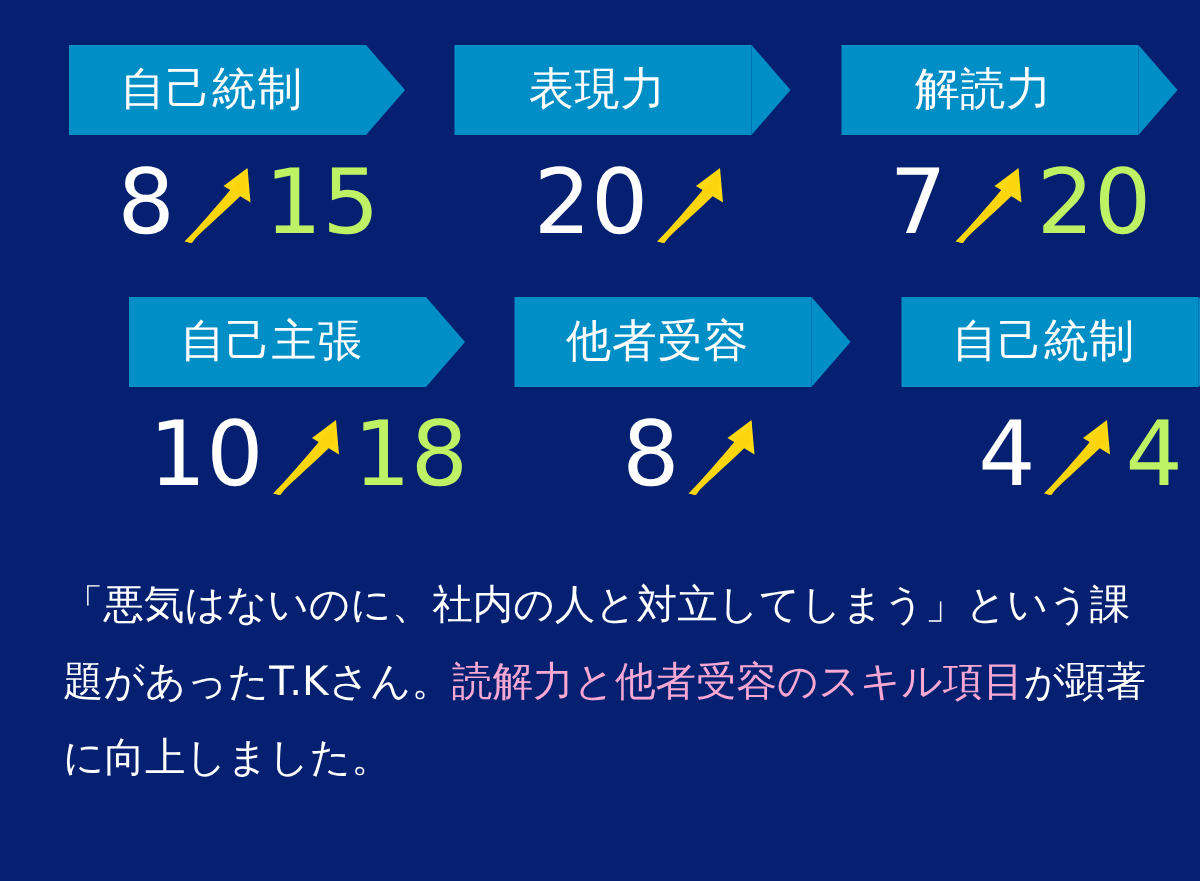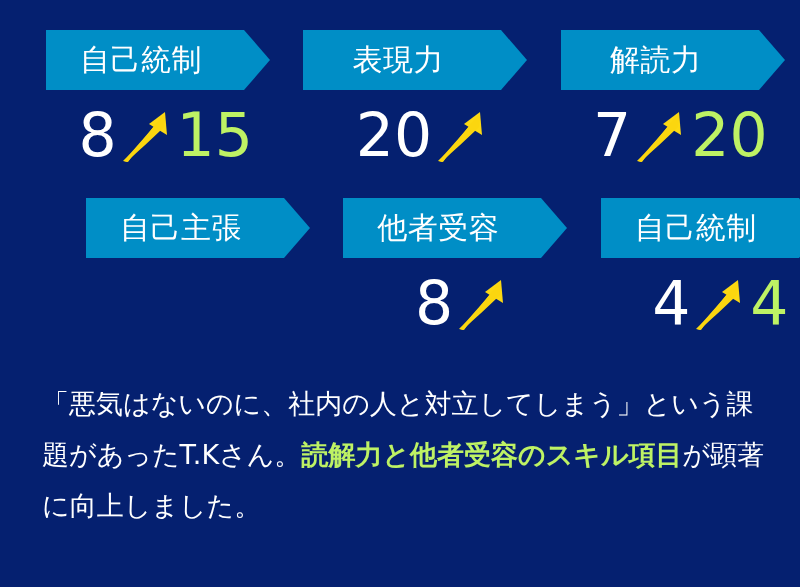--- a/index.html
+++ b/index.html
@@ -112,22 +112,22 @@
     left: 42px;
     top: 378px;
     width: 730px;
     color: #ffffff;
     font-size: 27px;
     line-height: 51px;
     font-family: "DejaVu Sans", "Liberation Sans", sans-serif;
     letter-spacing: 0px;
   }
   .story .hl {
-    color: #bef264;
-    font-weight: bold;
+    color: #f9a8d4;
+    font-weight: normal;
   }
   .story p { margin: 0; }
 </style>
 </head>
 <body>
 
 <div id="stage">
 
   <div class="skill-grid">
 
@@ -184,20 +184,31 @@
       </div>
 
     </div>
 
     <div class="skill-row row-2">
 
       <div class="skill-cell">
         <div class="banner">
           <span class="banner-label">自己主張</span>
         </div>
+        <div class="nums">
+          <span class="num before">10</span>
+          <span class="arrow-wrap">
+            <svg width="52" height="60" viewBox="0 0 52 60" aria-hidden="true">
+              <path d="M2 56 C12 46, 22 34, 34 20 L44 9 L41 25 L38 17 C27 31, 16 44, 7 57 Z" fill="#fcd913"></path>
+              <path d="M44 7 L46 30 L28 19 Z" fill="#fcd913"></path>
+              <path d="M3 56 C14 45, 25 32, 37 16 L44 8 L43 22 C31 34, 17 46, 6 57 Z" fill="#fbd60f"></path>
+            </svg>
+          </span>
+          <span class="num after">18</span>
+        </div>
       </div>
 
       <div class="skill-cell">
         <div class="banner">
           <span class="banner-label">他者受容</span>
         </div>
         <div class="nums">
           <span class="num before">8</span>
           <span class="arrow-wrap">
             <svg width="52" height="60" viewBox="0 0 52 60" aria-hidden="true">

